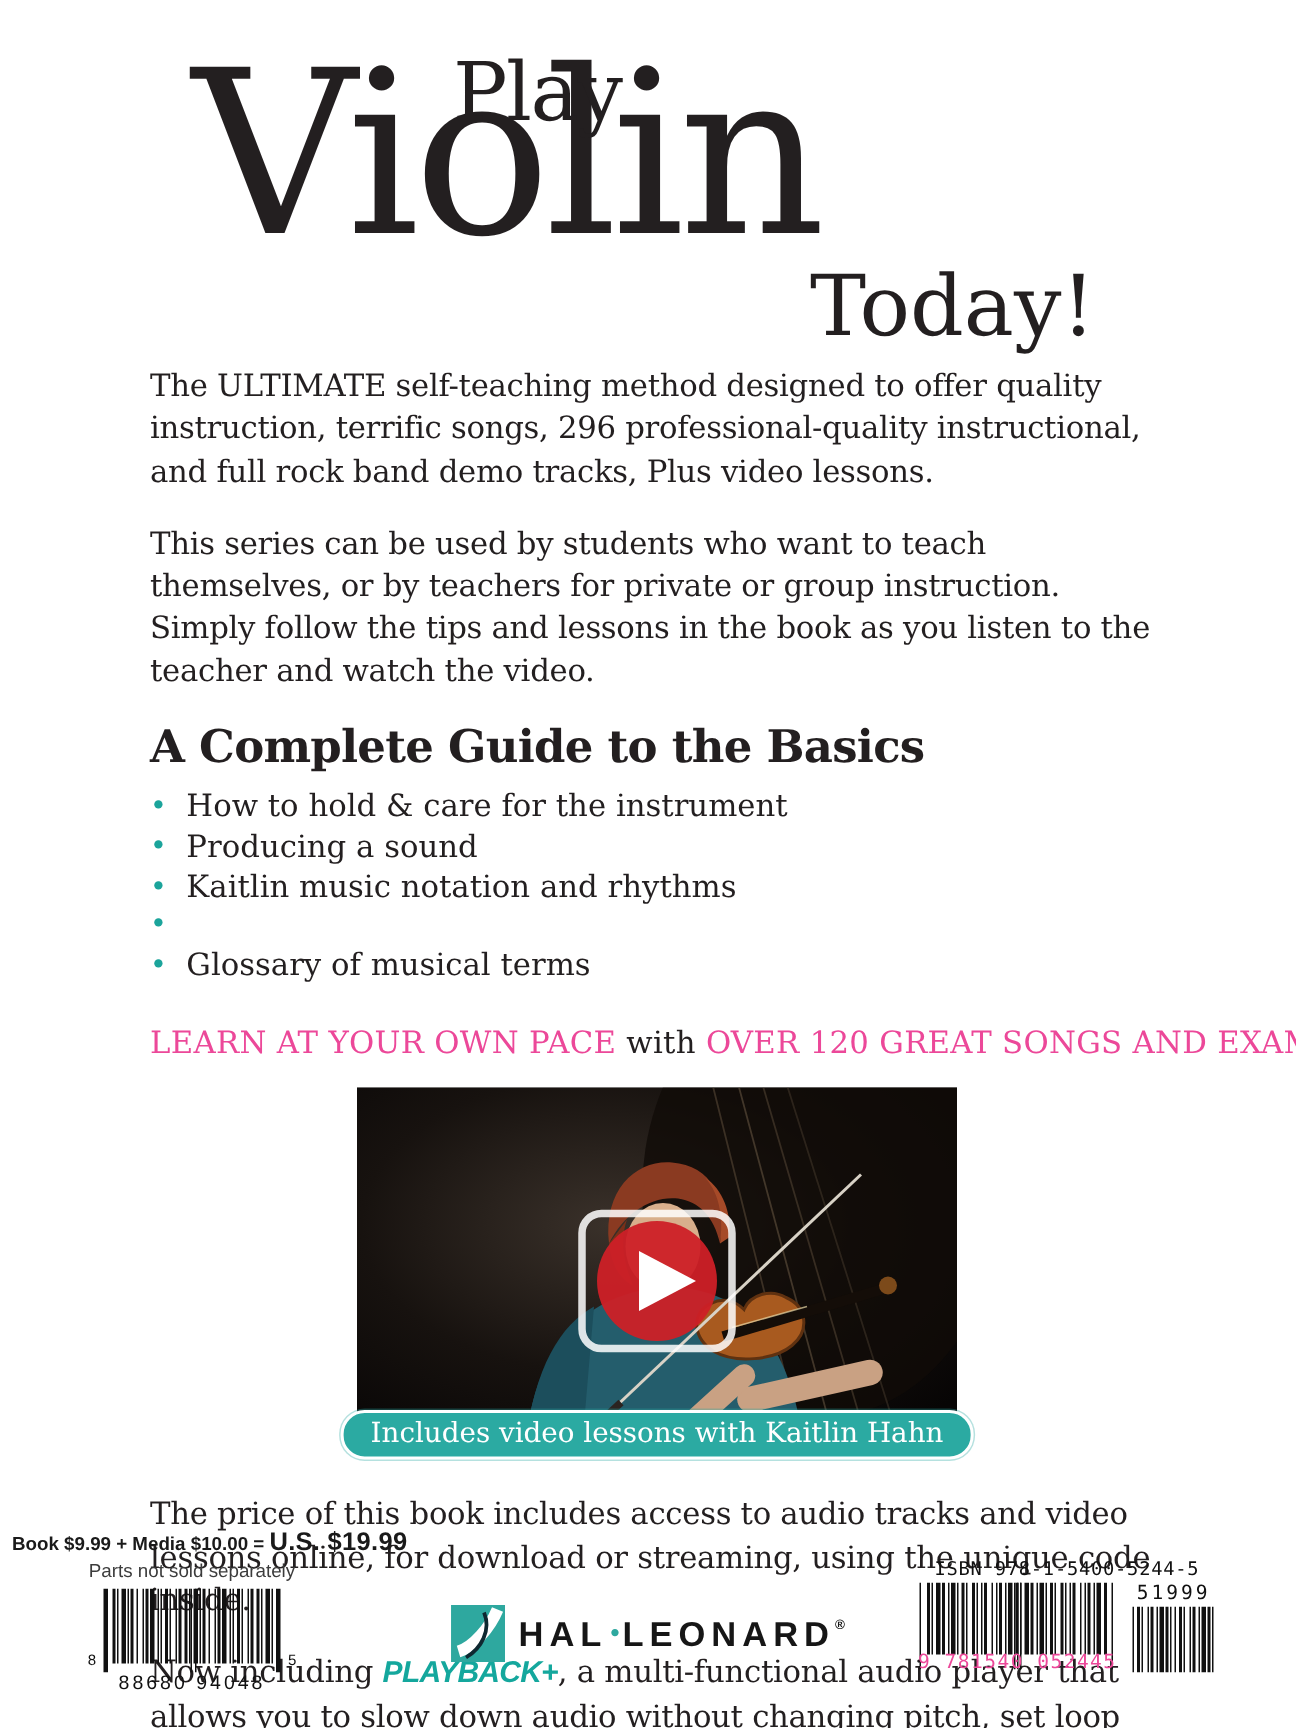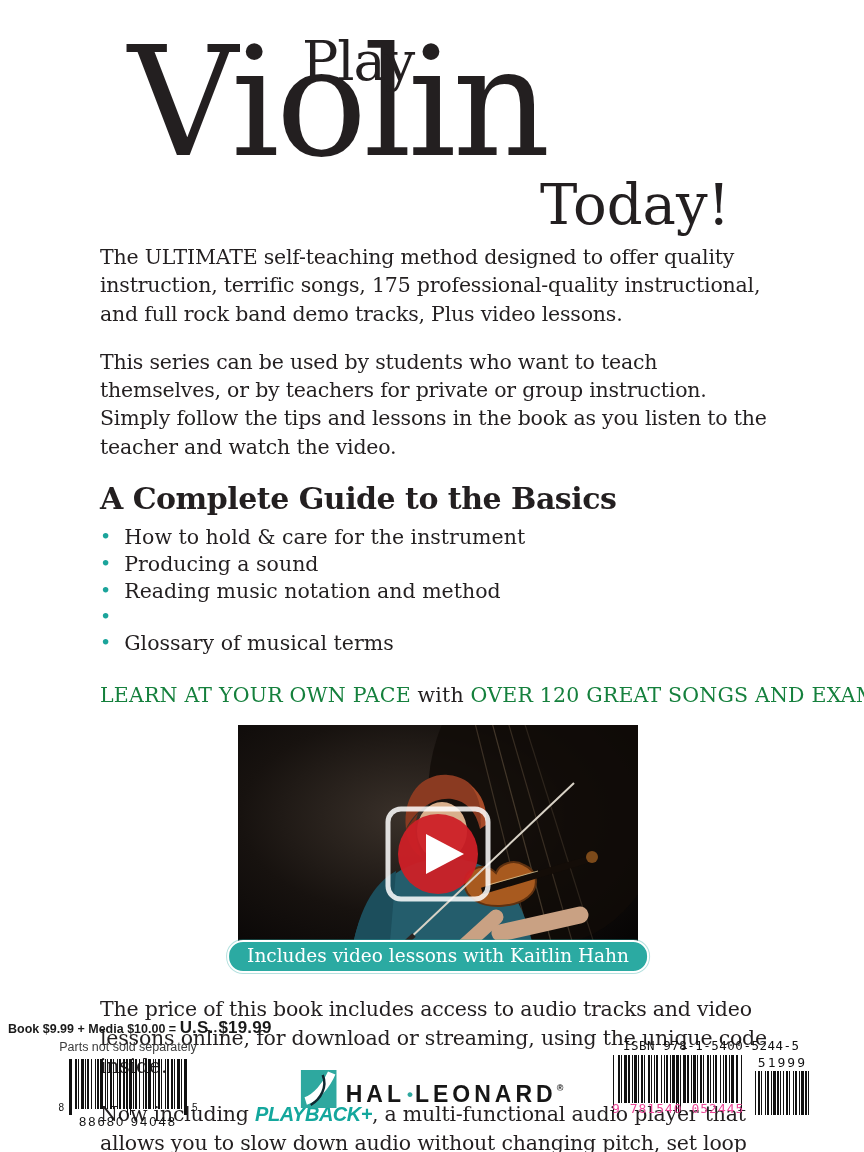--- a/index.html
+++ b/index.html
@@ -15,21 +15,21 @@
   .t-violin { position:absolute; left:128px; top:8px;   font-size:152px; letter-spacing:-4px; line-height:1.25; color:#231f20; }
   .t-today  { position:absolute; left:540px; top:172px; font-size:56px;  letter-spacing:0px; color:#231f20; }
   
   .content { position:absolute; left:100px; top:243px; width:676px; }
   .para { font-size:20.5px; line-height:1.38; letter-spacing:-0.2px; margin-bottom:20px; }
   .guide-heading { font-size:30px; letter-spacing:-0.5px; margin-top:9px; margin-bottom:8px; }
   .guide-list { list-style:none; margin-bottom:26px; }
   .guide-list li { display:flex; align-items:baseline; gap:13px; font-size:20.5px; line-height:1.32; }
   .bullet-dot { color:#1ba49b; font-size:19px; position:relative; top:-1px; }
   .learn-line { font-size:20.5px; letter-spacing:0.2px; margin-bottom:18px; white-space:nowrap; }
-  .learn-accent { color:#15803d; }
+  .learn-accent { color:#ec4899; }
   
   .video-wrap { position:relative; width:400px; margin:0 auto 30px auto; }
   .video-frame { position:relative; width:400px; height:240px; background:#0a0807; overflow:hidden; }
   .caption-pill {
     position:absolute; left:50%; bottom:-8px; transform:translateX(-50%);
     min-width:330px; padding:3px 18px 5px 18px;
     background:#2baaa2; border:2px solid #ffffff; border-radius:16px;
     color:#ffffff; font-size:18.5px; text-align:center; white-space:nowrap;
     box-shadow:0 0 0 1px rgba(43,170,162,.35);
   }
@@ -43,21 +43,21 @@
   .price-block { position:absolute; left:8px; top:6px; width:240px; text-align:center; }
   .price-line { font-weight:bold; color:#1a1a1a; white-space:nowrap; }
   .price-small { font-size:12.5px; }
   .price-big { font-size:17px; letter-spacing:0.2px; }
   .parts-note { font-size:12.5px; color:#3c3c3c; margin-top:2px; }
   .upc-block { margin-top:5px; }
   .upc-row { display:flex; justify-content:center; align-items:flex-end; gap:4px; }
   .upc-side-digit { font-size:10px; color:#111; position:relative; top:-2px; }
   .upc-digits { font-size:13px; letter-spacing:2px; color:#111; margin-top:-1px; }
   .hl-number { font-size:16px; font-weight:bold; color:#111; margin-top:3px; letter-spacing:0.5px; }
-  .publisher { position:absolute; left:50%; top:58px; transform:translateX(-50%); display:flex; align-items:flex-end; gap:9px; }
+  .publisher { position:absolute; left:50%; top:58px; transform:translateX(-50%); display:flex; align-items:center; gap:9px; }
   .pub-wordmark { display:flex; align-items:center; font-weight:bold; font-size:23px; letter-spacing:4px; color:#161616; white-space:nowrap; }
   .pub-dot { color:#2ea89f; font-size:17px; margin:0 2px; letter-spacing:0; }
   .pub-reg { font-size:9px; color:#161616; align-self:flex-start; margin-top:2px; letter-spacing:0; }
   .isbn-block { position:absolute; left:612px; top:26px; width:245px; }
   .isbn-label { font-family:"DejaVu Sans Mono", monospace; font-size:12.5px; letter-spacing:0.5px; color:#111; margin-left:11px; margin-bottom:2px; white-space:nowrap; }
   .ean-row { display:flex; align-items:flex-start; gap:10px; }
   .ean-main { position:relative; }
   .ean-digits { font-family:"DejaVu Sans Mono", monospace; font-size:13px; color:#ec4899; letter-spacing:1px; margin-top:-12px; background:transparent; white-space:nowrap; }
   .ean-supp { display:flex; flex-direction:column; align-items:center; }
   .supp-digits { font-family:"DejaVu Sans Mono", monospace; font-size:13px; color:#111; letter-spacing:2px; margin-bottom:1px; }
@@ -68,36 +68,36 @@
 
 <div class="page">
 
   <div class="title-block">
     <div class="t-violin">Violin</div>
     <div class="t-play">Play</div>
     <div class="t-today">Today!</div>
   </div>
 
   <div class="content">
-    <p class="para">The ULTIMATE self-teaching method designed to offer quality instruction, terrific songs, 175 professional-quality instructional, and full rock band demo tracks, Plus video lessons.</p>
+    <p class="para">The ULTIMATE self-teaching method designed to offer quality instruction, terrific songs, 296 professional-quality instructional, and full rock band demo tracks, Plus video lessons.</p>
     <p class="para">This series can be used by students who want to teach themselves, or by teachers for private or group instruction. Simply follow the tips and lessons in the book as you listen to the teacher and watch the video.</p>
 
     <h2 class="guide-heading">A Complete Guide to the Basics</h2>
     <ul class="guide-list">
       <li>
         <span class="bullet-dot">•</span>
         <span>How to hold &amp; care for the instrument</span>
       </li>
       <li>
         <span class="bullet-dot">•</span>
         <span>Producing a sound</span>
       </li>
       <li>
         <span class="bullet-dot">•</span>
-        <span>Reading music notation and method</span>
+        <span>Kaitlin music notation and rhythms</span>
       </li>
       <li>
         <span class="bullet-dot">•</span>
       </li>
       <li>
         <span class="bullet-dot">•</span>
         <span>Glossary of musical terms</span>
       </li>
     </ul>
 

